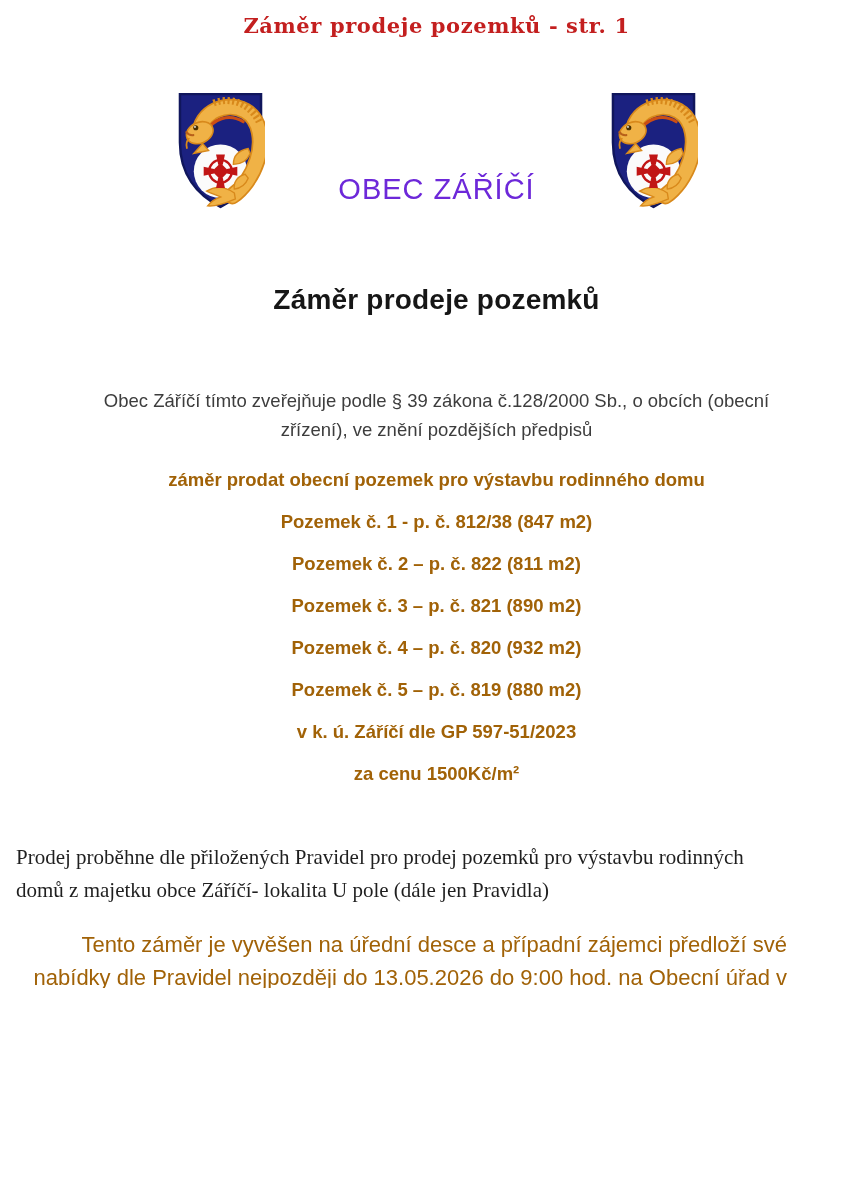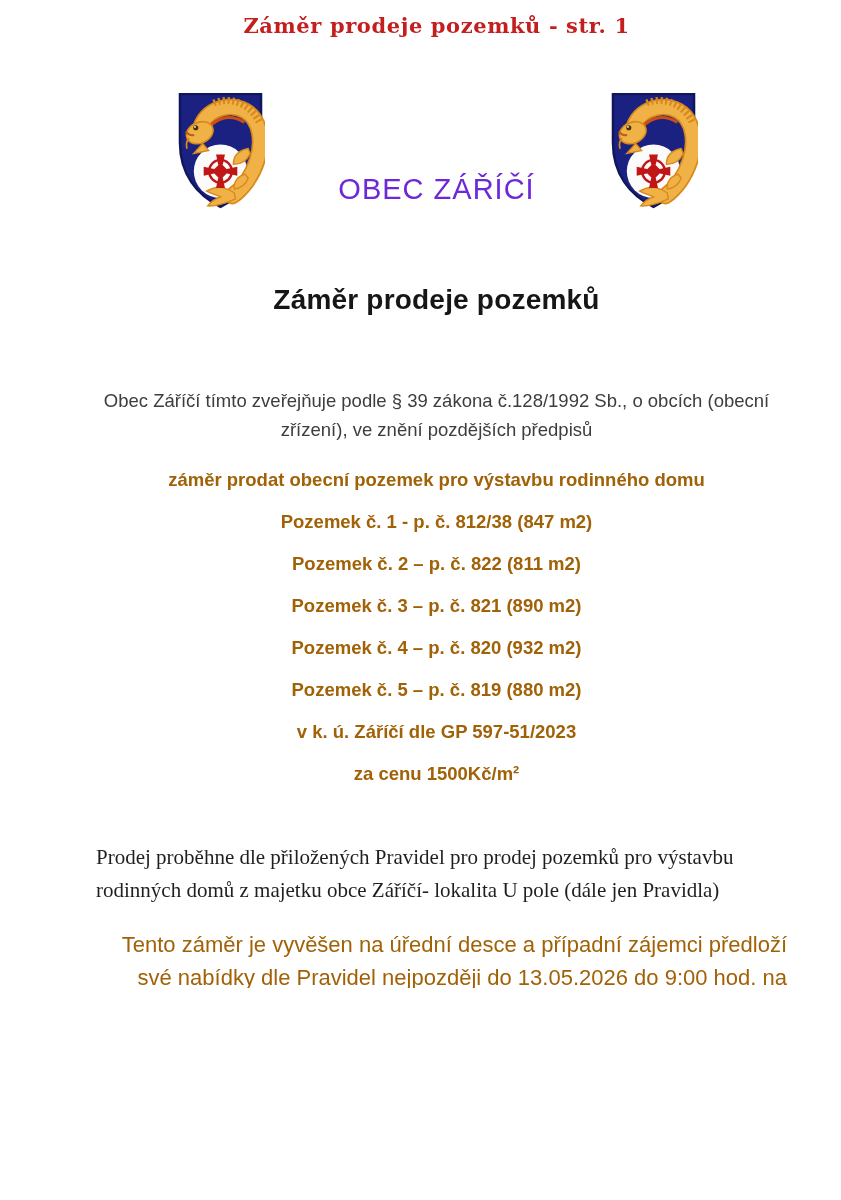--- a/index.html
+++ b/index.html
@@ -29,21 +29,21 @@
   }
   .intro{
     margin:70px auto 0;width:690px;text-align:center;
     font-size:18.5px;line-height:29px;color:#3d3d3d;
   }
   .bline{
     margin:20px 0;text-align:center;font-weight:bold;
     font-size:18.5px;line-height:22px;color:#a16207;
   }
   .subject{margin-top:25px;}
-  .para{display:block;margin-left:80px;margin-right:70px;}
+  .para{display:block;margin-right:70px;}
   .para-serif{
     margin-top:56px;font-family:"Liberation Serif",serif;
     font-size:21px;line-height:33px;color:#1f1f1f;
   }
   .para-sans{
     margin-top:20px;font-family:"Liberation Sans",sans-serif;
     font-size:22px;line-height:33px;color:#a16207;text-align:right;
   }
 </style>
 </head>
@@ -104,21 +104,21 @@
         <path d="M-4.5 -17 L4.5 -17 L2.3 -6.5 L-2.3 -6.5 Z" transform="rotate(90)" style="fill:var(--emblem-red,#c11616)"></path>
         <path d="M-4.5 -17 L4.5 -17 L2.3 -6.5 L-2.3 -6.5 Z" transform="rotate(180)" style="fill:var(--emblem-red,#c11616)"></path>
         <path d="M-4.5 -17 L4.5 -17 L2.3 -6.5 L-2.3 -6.5 Z" transform="rotate(270)" style="fill:var(--emblem-red,#c11616)"></path>
         <rect x="-6" y="-6" width="12" height="12" transform="rotate(45)" style="fill:var(--emblem-red,#c11616)"></rect>
       </g>
     </svg>
   </div>
 
   <div class="doc-title">Záměr prodeje pozemků</div>
 
-  <p class="intro">Obec Záříčí tímto zveřejňuje podle § 39  zákona č.128/1992 Sb., o obcích (obecní zřízení), ve znění pozdějších předpisů</p>
+  <p class="intro">Obec Záříčí tímto zveřejňuje podle § 39  zákona č.128/2000 Sb., o obcích (obecní zřízení), ve znění pozdějších předpisů</p>
 
   <p class="bline subject">záměr prodat obecní pozemek pro výstavbu rodinného domu</p>
   <p class="bline">Pozemek č. 1 - p. č. 812/38  (847 m2)</p>
   <p class="bline">Pozemek č. 2 – p. č. 822 (811 m2)</p>
   <p class="bline">Pozemek č. 3 – p. č. 821 (890 m2)</p>
   <p class="bline">Pozemek č. 4 – p. č. 820 (932 m2)</p>
   <p class="bline">Pozemek č. 5 – p. č. 819 (880 m2)</p>
   <p class="bline">v k. ú. Záříčí dle GP 597-51/2023</p>
   <p class="bline">za cenu 1500Kč/m²</p>
 

